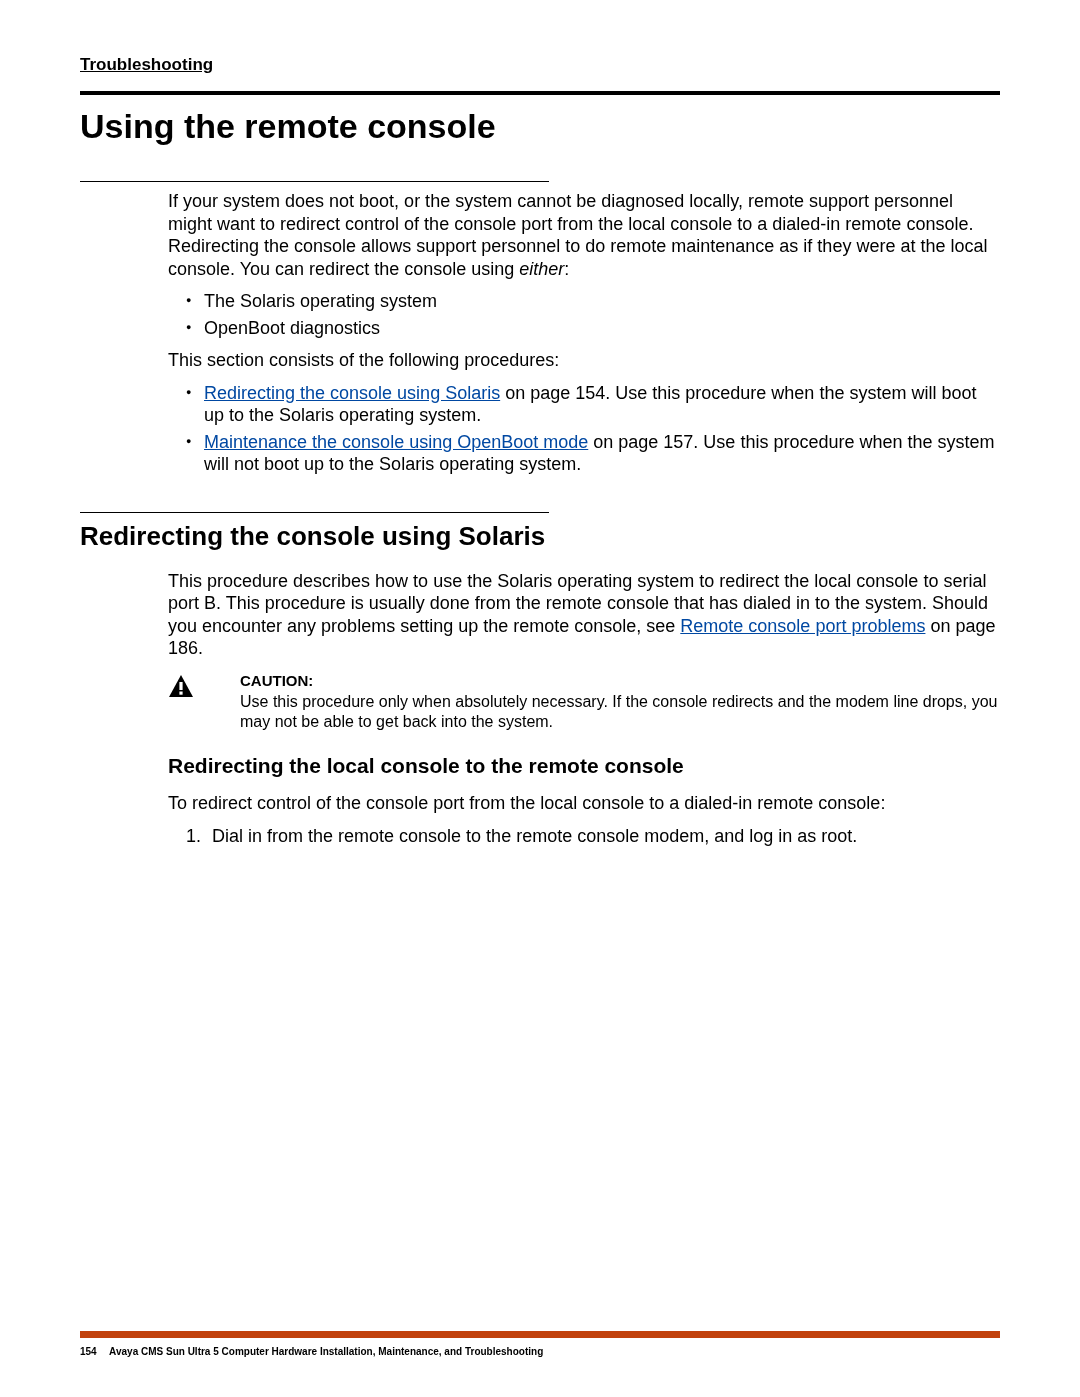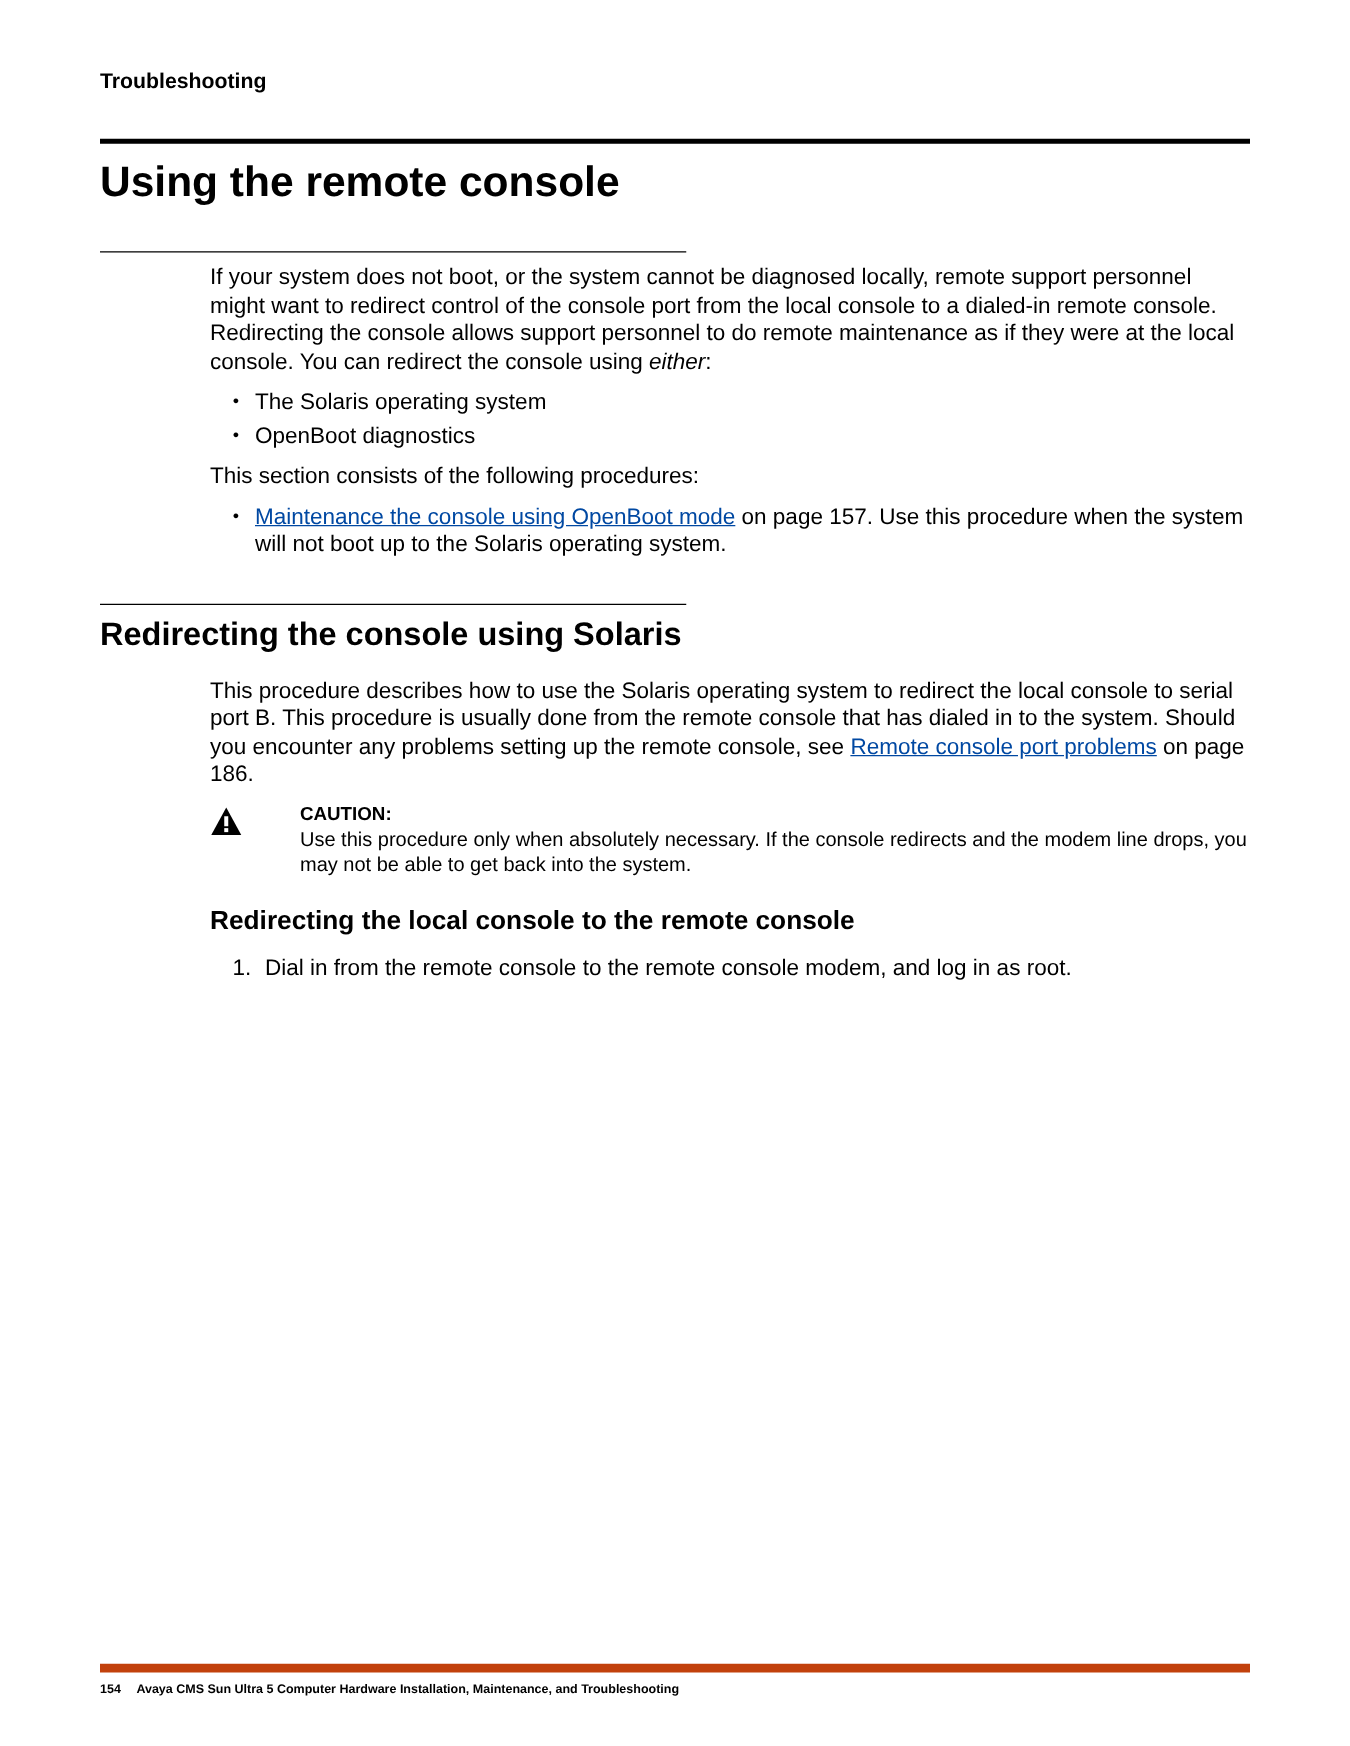--- a/index.html
+++ b/index.html
@@ -12,21 +12,22 @@
     .page {
       width: 1080px;
       height: 1397px;
       box-sizing: border-box;
       padding: 55px 80px 40px 80px;
       position: relative;
     }
     .chapter-label {
       font-weight: bold;
       font-size: 17px;
-      margin-bottom: 36px;
+      margin-bottom: 16px;
+      text-decoration: underline;
     }
     .rule-heavy {
       border: none;
       border-top: 4px solid #000;
       margin: 0 0 12px 0;
     }
     .h1 {
       font-weight: bold;
       font-size: 34px;
       margin: 0 0 35px 0;
@@ -127,20 +128,21 @@
     <p><span>If your system does not boot, or the system cannot be diagnosed locally, remote support personnel might want to redirect control of the console port from the local console to a dialed-in remote console. Redirecting the console allows support personnel to do remote maintenance as if they were at the local console. You can redirect the console using </span><span class="italic">either</span><span>:</span></p>
 
     <ul class="bullets">
       <li>The Solaris operating system</li>
       <li>OpenBoot diagnostics</li>
     </ul>
 
     <p>This section consists of the following procedures:</p>
 
     <ul class="bullets">
+      <li><a class="link">Redirecting the console using Solaris</a><span> on page 154. Use this procedure when the system will boot up to the Solaris operating system.</span></li>
       <li><a class="link">Maintenance the console using OpenBoot mode</a><span> on page 157. Use this procedure when the system will not boot up to the Solaris operating system.</span></li>
     </ul>
   </div>
 
   <div style="height:26px"></div>
   <hr class="rule-thin">
   <h2 class="h2">Redirecting the console using Solaris</h2>
 
   <div class="body-block">
     <p><span>This procedure describes how to use the Solaris operating system to redirect the local console to serial port B. This procedure is usually done from the remote console that has dialed in to the system. Should you encounter any problems setting up the remote console, see </span><a class="link">Remote console port problems</a><span> on page 186.</span></p>
@@ -156,20 +158,21 @@
       <div class="caution-body">
         <div class="caution-label">CAUTION:</div>
         <div class="caution-text">Use this procedure only when absolutely necessary. If the console redirects and the modem line drops, you may not be able to get back into the system.</div>
       </div>
     </div>
   </div>
 
   <h3 class="h3" style="margin-left:88px">Redirecting the local console to the remote console</h3>
 
   <div class="body-block">
+    <p>To redirect control of the console port from the local console to a dialed-in remote console:</p>
     <ol class="numbers">
       <li>Dial in from the remote console to the remote console modem, and log in as root.</li>
     </ol>
   </div>
 
   <div class="footer">
     <span class="pgnum">154</span>
     <span>Avaya CMS Sun Ultra 5 Computer Hardware Installation, Maintenance, and Troubleshooting</span>
   </div>
 

